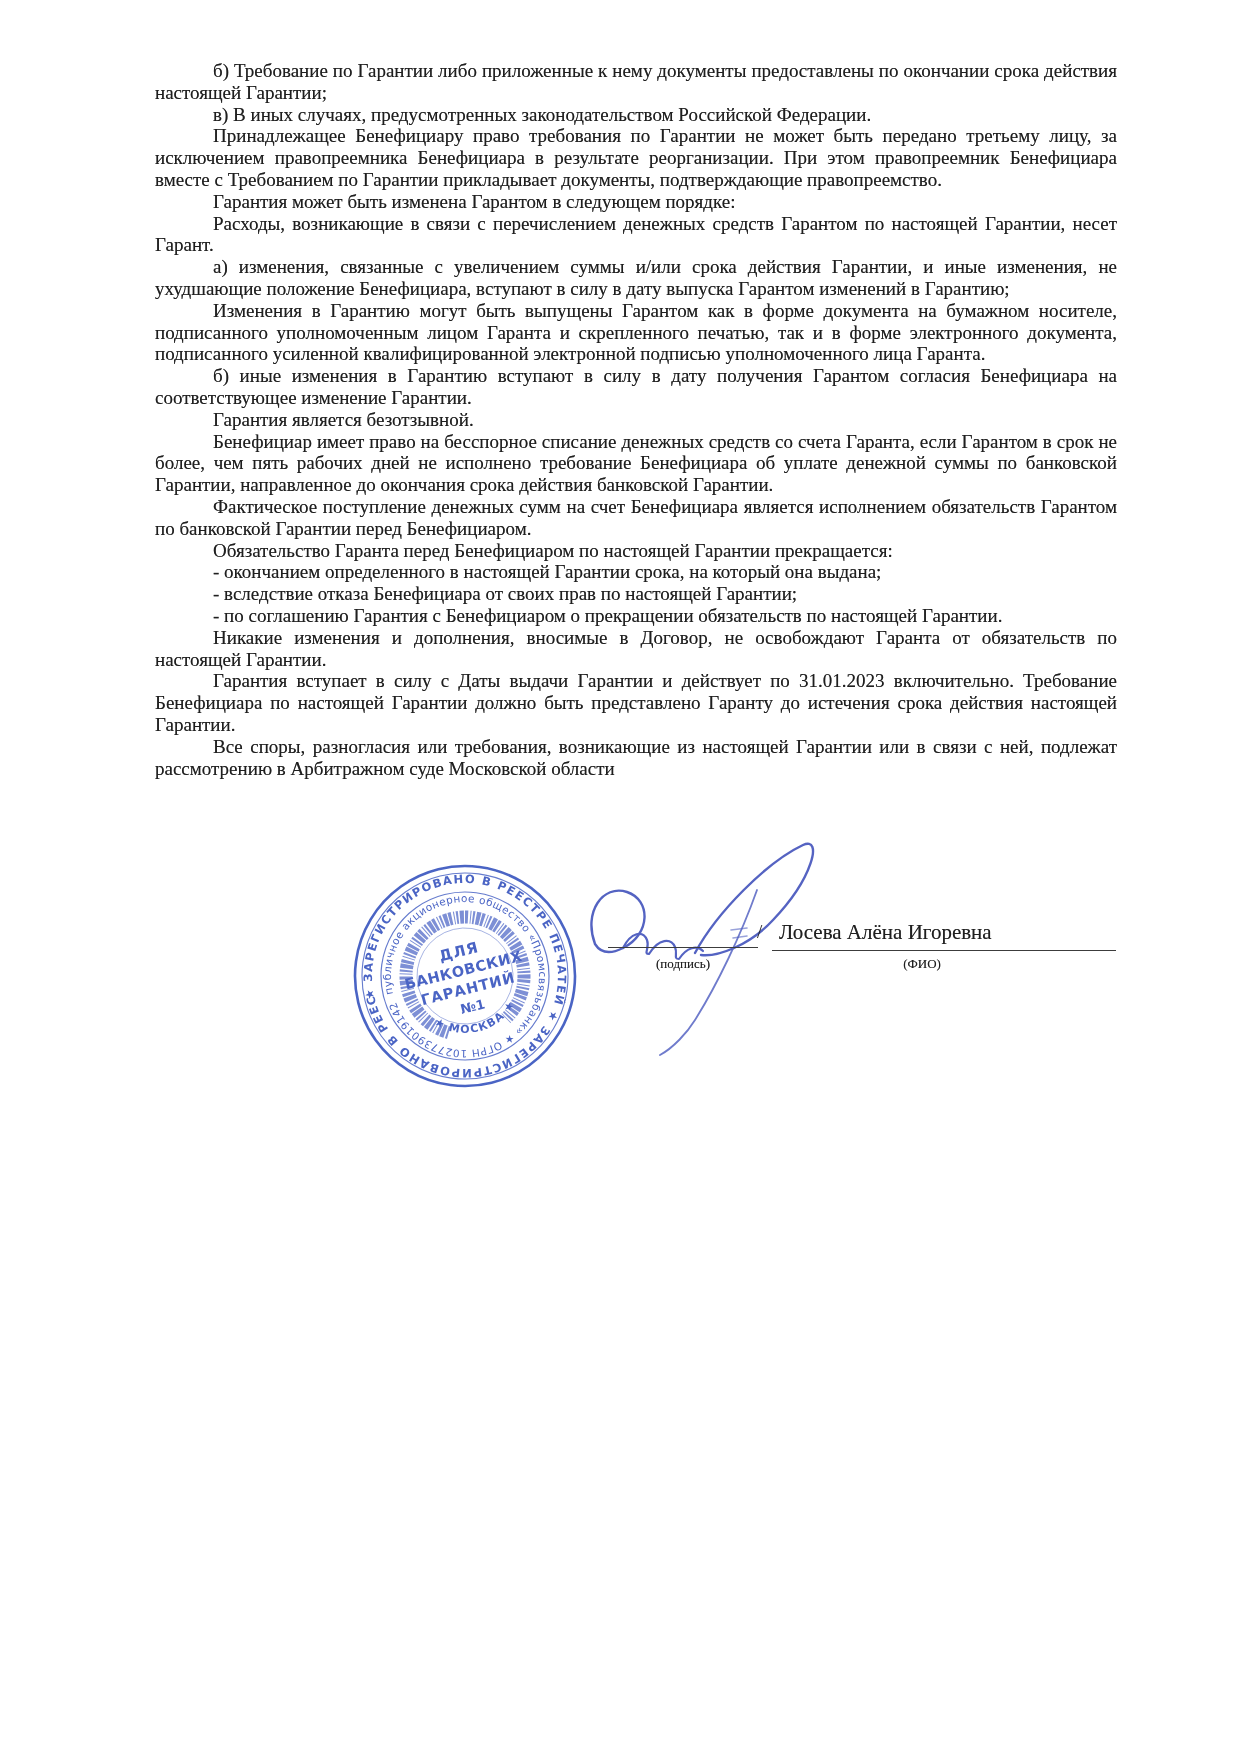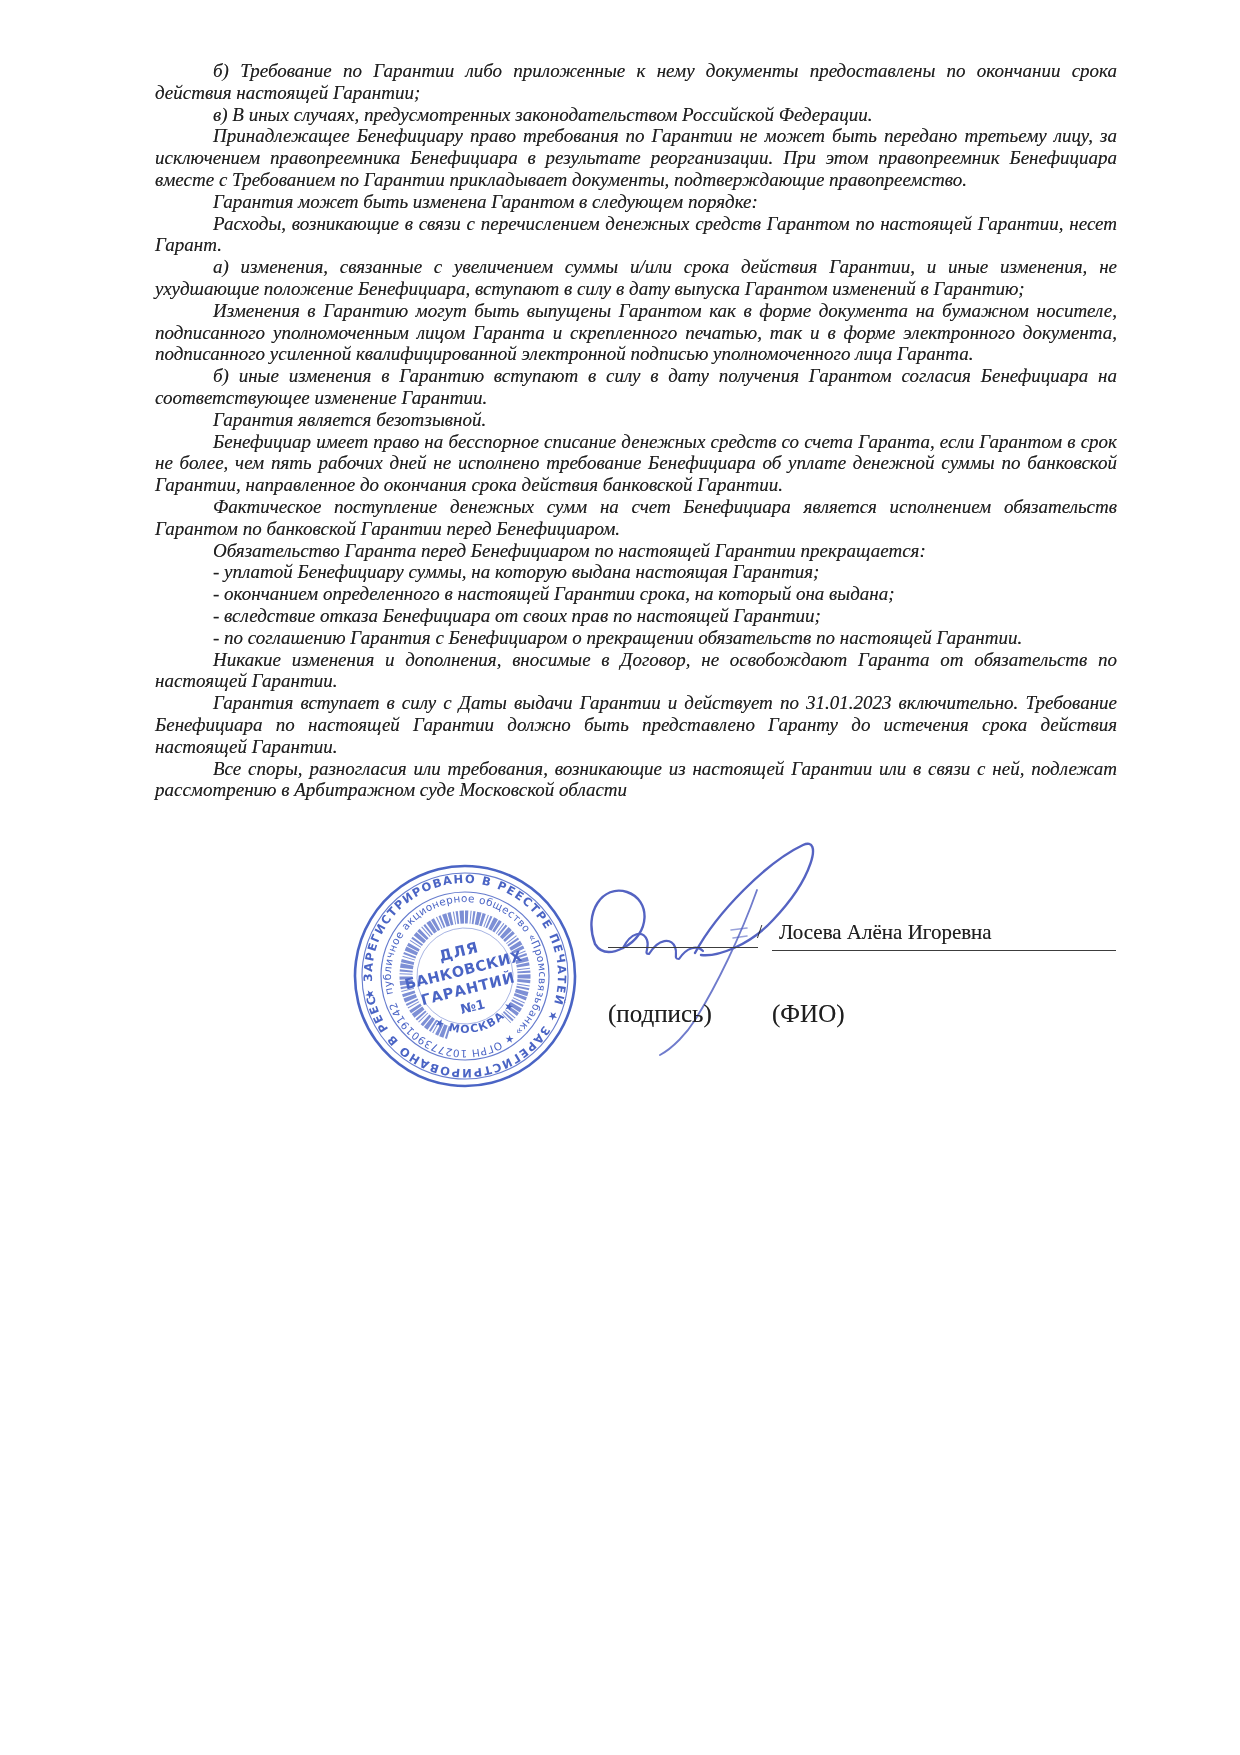--- a/index.html
+++ b/index.html
@@ -8,30 +8,30 @@
     background:#ffffff;overflow:hidden;
     font-family:"Liberation Serif","DejaVu Serif",serif;
   }
   
   .doc-text{
     position:absolute;left:155px;top:60px;width:962px;
     font-size:19px;line-height:21.8px;color:var(--ink,#1f1f1f);
     text-align:justify;
     text-shadow:0 0 .4px rgba(20,20,20,.55);
   }
-  .doc-text p{margin:0;text-indent:58px;font-style:italic;}
+  .doc-text p{margin:0;text-indent:58px;}
 
   
   .sig-area{position:absolute;left:0;top:0;width:1240px;height:1755px;}
   .rule{position:absolute;height:1px;background:#3c3c3c;}
   .sig-rule{left:608px;top:947px;width:150px;}
   .name-rule{left:772px;top:950px;width:344px;}
   .slash{position:absolute;left:757px;top:921px;font-size:19px;color:#1f1f1f;}
   .fio-name{position:absolute;left:779px;top:920px;font-size:21px;color:#1f1f1f;text-shadow:0 0 .4px rgba(20,20,20,.5);}
-  .caption{position:absolute;top:1000px;font-size:25px;color:#1f1f1f;text-shadow:0 0 .4px rgba(20,20,20,.5);}
+  .caption{position:absolute;top:956px;font-size:13px;color:#1f1f1f;text-align:center;text-shadow:0 0 .4px rgba(20,20,20,.5);}
   .cap-sign{left:608px;width:150px;}
   .cap-fio{left:772px;width:300px;}
 
   .stamp-svg{position:absolute;left:335px;top:846px;width:260px;height:260px;opacity:.92;}
   .stamp-svg text{font-family:"DejaVu Sans","Liberation Sans",sans-serif;}
   .signature-svg{position:absolute;left:545px;top:820px;width:330px;height:250px;}
 </style>
 </head>
 <body style="--ink: #1f1f1f;">
 
@@ -41,21 +41,20 @@
     <p>Принадлежащее Бенефициару право требования по Гарантии не может быть передано третьему лицу, за исключением правопреемника Бенефициара в результате реорганизации. При этом правопреемник Бенефициара вместе с Требованием по Гарантии прикладывает документы, подтверждающие правопреемство.</p>
     <p>Гарантия может быть изменена Гарантом в следующем порядке:</p>
     <p>Расходы, возникающие в связи с перечислением денежных средств Гарантом по настоящей Гарантии, несет Гарант.</p>
     <p>а) изменения, связанные с увеличением суммы и/или срока действия Гарантии, и иные изменения, не ухудшающие положение Бенефициара, вступают в силу в дату выпуска Гарантом изменений в Гарантию;</p>
     <p>Изменения в Гарантию могут быть выпущены Гарантом как в форме документа на бумажном носителе, подписанного уполномоченным лицом Гаранта и скрепленного печатью, так и в форме электронного документа, подписанного усиленной квалифицированной электронной подписью уполномоченного лица Гаранта.</p>
     <p>б) иные изменения в Гарантию вступают в силу в дату получения Гарантом согласия Бенефициара на соответствующее изменение Гарантии.</p>
     <p>Гарантия является безотзывной.</p>
     <p>Бенефициар имеет право на бесспорное списание денежных средств со счета Гаранта, если Гарантом в срок не более, чем пять рабочих дней не исполнено требование Бенефициара об уплате денежной суммы по банковской Гарантии, направленное до окончания срока действия банковской Гарантии.</p>
     <p>Фактическое поступление денежных сумм на счет Бенефициара является исполнением обязательств Гарантом по банковской Гарантии перед Бенефициаром.</p>
     <p>Обязательство Гаранта перед Бенефициаром по настоящей Гарантии прекращается:</p>
-    <p>- уплатой Бенефициару суммы, на которую выдана настоящая Гарантия;</p>
     <p>- окончанием определенного в настоящей Гарантии срока, на который она выдана;</p>
     <p>- вследствие отказа Бенефициара от своих прав по настоящей Гарантии;</p>
     <p>- по соглашению Гарантия с Бенефициаром о прекращении обязательств по настоящей Гарантии.</p>
     <p>Никакие изменения и дополнения, вносимые в Договор, не освобождают Гаранта от обязательств по настоящей Гарантии.</p>
     <p>Гарантия вступает в силу с Даты выдачи Гарантии и действует по 31.01.2023 включительно. Требование Бенефициара по настоящей Гарантии должно быть представлено Гаранту до истечения срока действия настоящей Гарантии.</p>
     <p>Все споры, разногласия или требования, возникающие из настоящей Гарантии или в связи с ней, подлежат рассмотрению в Арбитражном суде Московской области</p>
   </div>
 
 <div class="sig-area">
 

